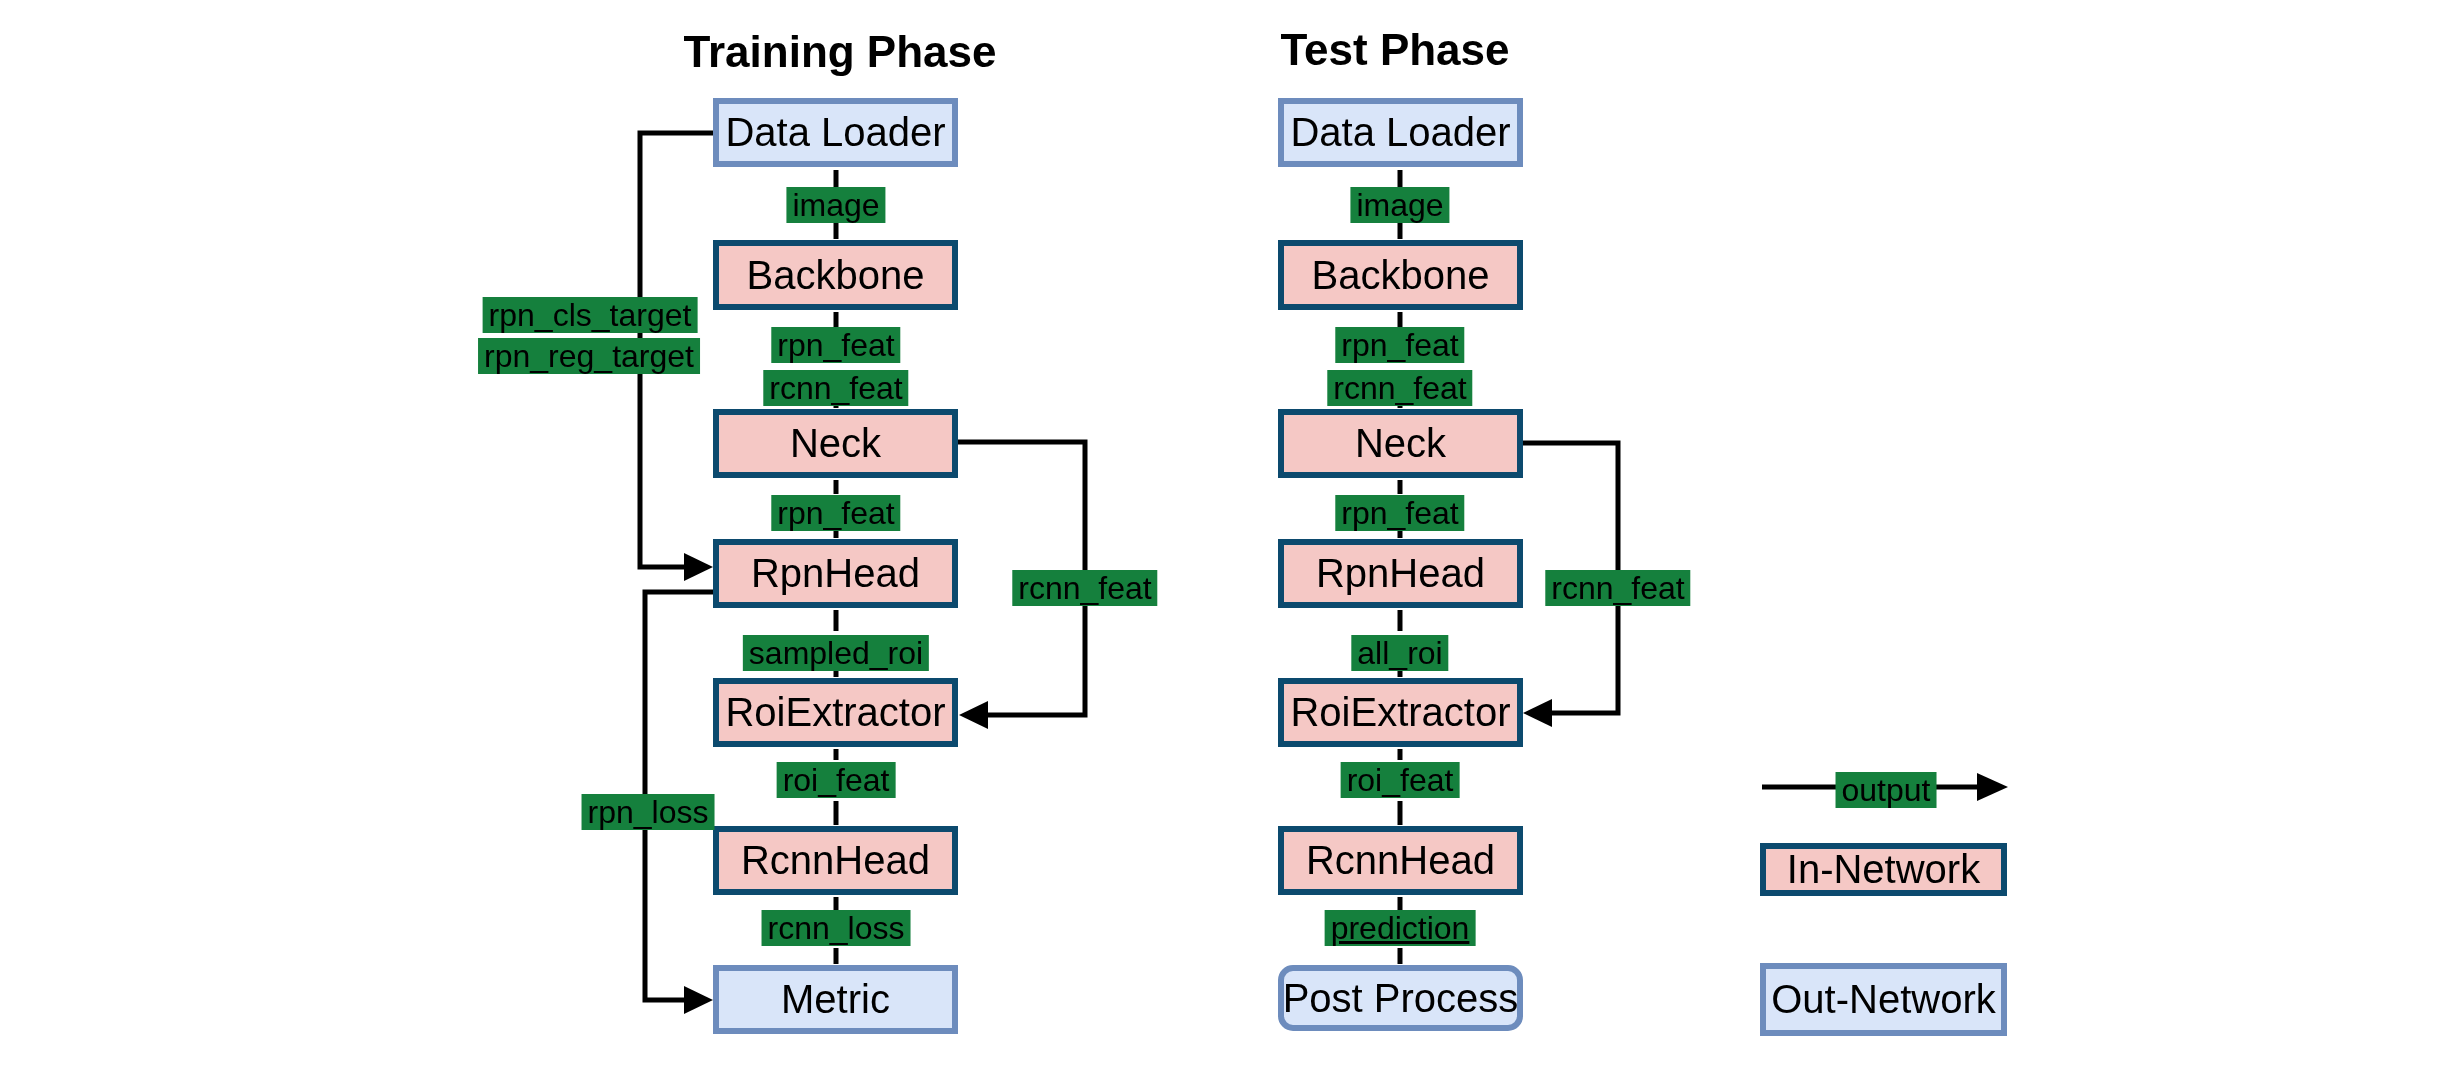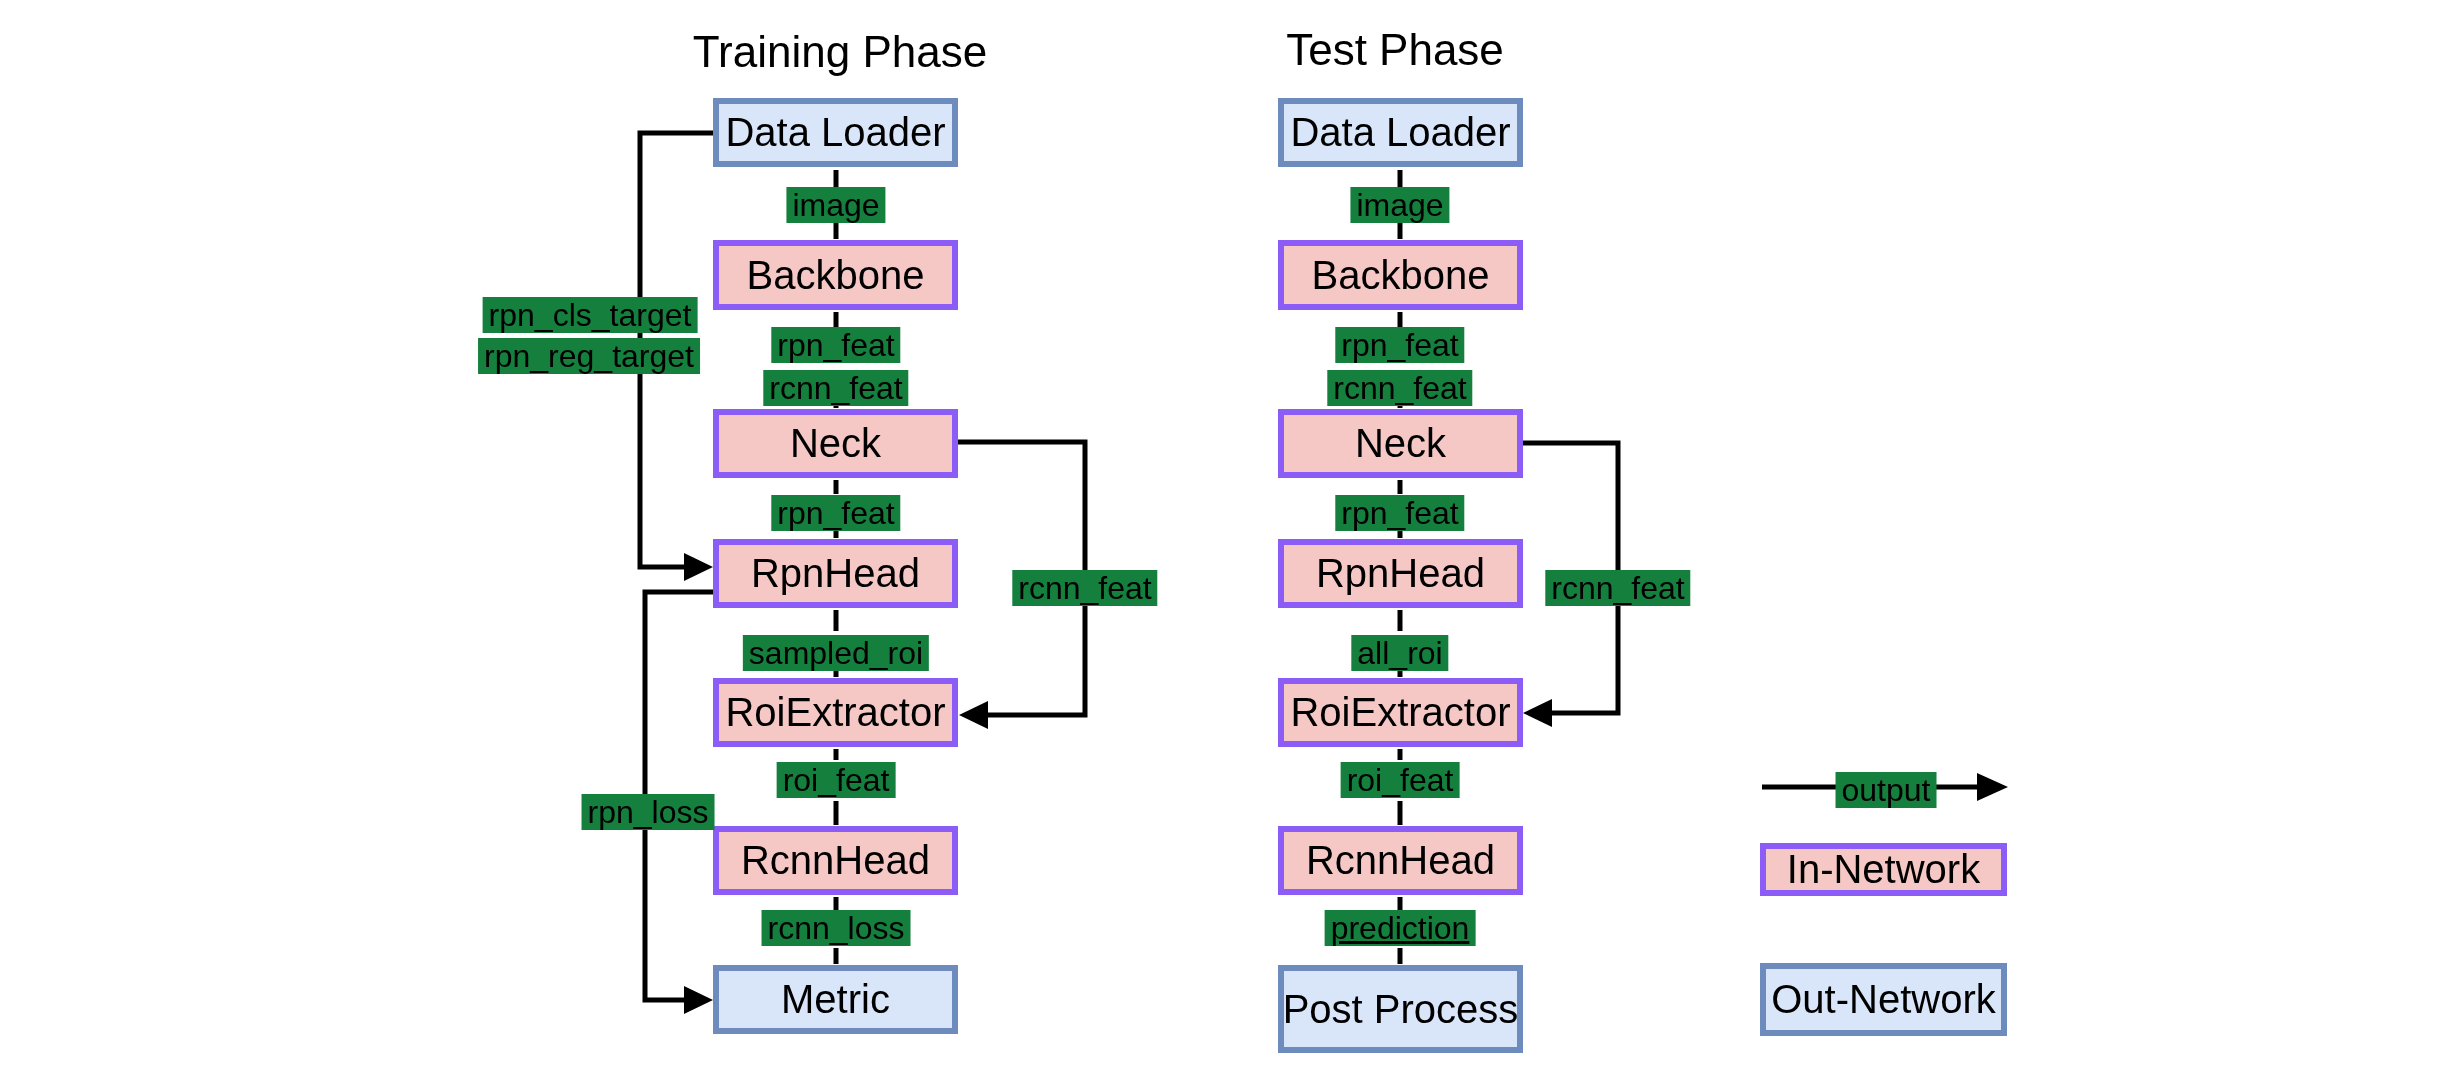--- a/index.html
+++ b/index.html
@@ -8,35 +8,35 @@
     width:2464px;height:1074px;
     background:#ffffff;
     font-family:"Liberation Sans", sans-serif;
     color:#000;
     overflow:hidden;
   }
   .phase-title{
     position:absolute;
     transform:translate(-50%,-50%);
     font-size:44px;
-    font-weight:400;
+    font-weight:700;
     white-space:nowrap;
     z-index:3;
   }
   .box{
     position:absolute;
     box-sizing:border-box;
     display:flex;align-items:center;justify-content:center;
     font-size:40px;
     white-space:nowrap;
     z-index:2;
   }
   .box.in-network{
     background:#f5c8c5;
-    border:6px solid #8b5cf6;
+    border:6px solid #0c4a6e;
   }
   .box.out-network{
     background:#d9e5f9;
     border:6px solid #6d8cbd;
   }
   .flow-label{
     position:absolute;
     transform:translate(-50%,-50%);
     font-size:32px;
     line-height:36px;
@@ -140,21 +140,21 @@
     </div>
   <div class="box in-network" style="left:1278px;top:539px;width:245px;height:69px;">
       <span>RpnHead</span>
     </div>
   <div class="box in-network" style="left:1278px;top:678px;width:245px;height:69px;">
       <span>RoiExtractor</span>
     </div>
   <div class="box in-network" style="left:1278px;top:826px;width:245px;height:69px;">
       <span>RcnnHead</span>
     </div>
-  <div class="box out-network" style="left:1278px;top:965px;width:245px;height:88px;">
+  <div class="box out-network" style="left:1278px;top:965px;width:245px;height:66px;border-radius:15px;">
       <span>Post Process</span>
     </div>
 
   <div class="flow-label" style="left:836px;top:205px;">image</div>
   <div class="flow-label" style="left:836px;top:345px;">rpn_feat</div>
   <div class="flow-label" style="left:836px;top:388px;">rcnn_feat</div>
   <div class="flow-label" style="left:836px;top:513px;">rpn_feat</div>
   <div class="flow-label" style="left:836px;top:653px;text-align:center;">sampled_roi</div>
   <div class="flow-label" style="left:836px;top:780px;">roi_feat</div>
   <div class="flow-label" style="left:836px;top:928px;">rcnn_loss</div>

